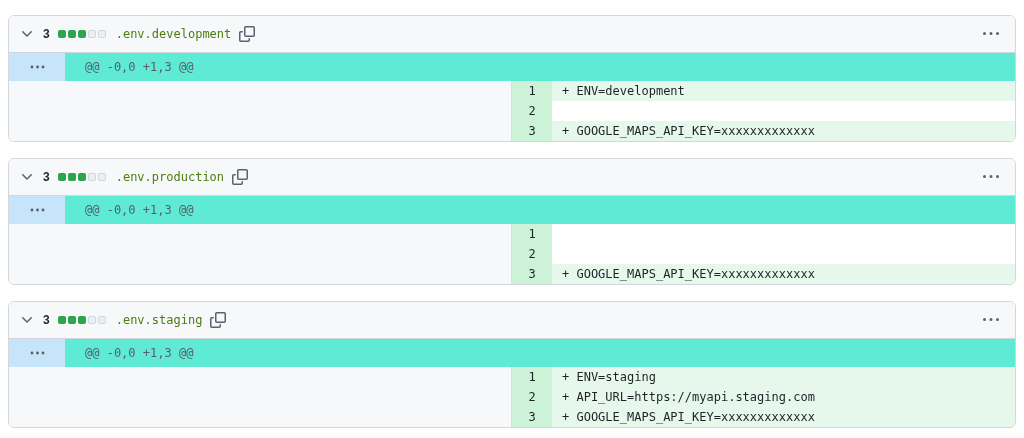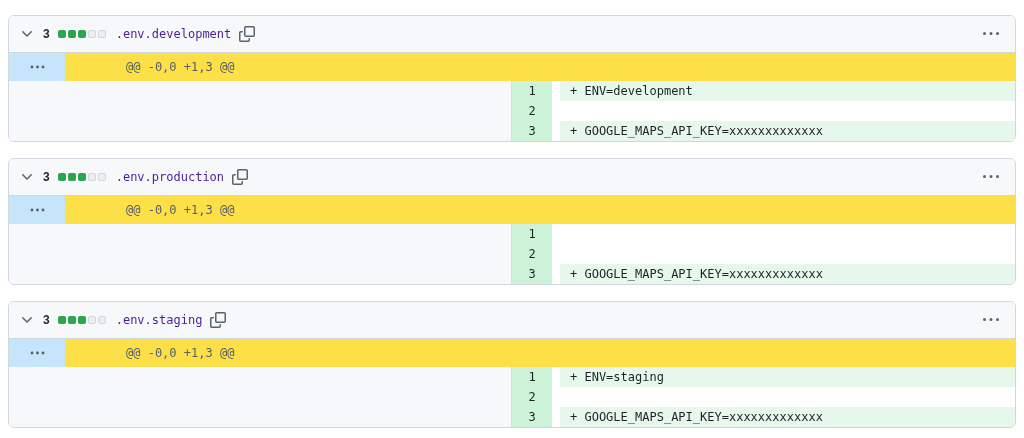--- a/index.html
+++ b/index.html
@@ -47,32 +47,31 @@
     font-weight: 600;
     color: #1f2328;
   }
   .diffstat { display: inline-flex; gap: 2px; margin-right: 2px; }
   .diffstat .blk { width: 8px; height: 8px; border-radius: 2px; }
   .diffstat .blk.add { background: #2da44e; }
   .diffstat .blk.neutral { background: #eceff2; border: 1px solid #d0d7de; }
   .filename {
     font-family: "DejaVu Sans Mono", "Liberation Mono", monospace;
     font-size: 12px;
-    color: #4c1d95;
+    color: #4d7c0f;
     text-decoration: none;
   }
   .spacer { flex: 1; }
 
   
   .hunk-row {
     display: flex;
     align-items: stretch;
     height: 28px;
-    background: #fde047;
-    gap: 41px;
+    background: #5eead4;
   }
   .expander {
     width: 56px;
     flex: none;
     border: none;
     padding: 0;
     background: #c6e4fa;
     color: #57606a;
     display: flex;
     align-items: center;
@@ -110,21 +109,20 @@
     color: #1f2328;
     text-align: center;
     cursor: pointer;
   }
   .cell-code {
     flex: 1;
     background: #e6f8ec;
     color: #1f2328;
     padding-left: 10px;
     white-space: pre;
-    margin-left: 8px;
   }
   svg { display: block; }
 </style>
 </head>
 <body>
 
 <div class="page">
 
   <section class="file">
     <header class="file-header">
@@ -299,20 +297,21 @@
       <span class="hunk-text">@@ -0,0 +1,3 @@</span>
     </div>
     <div class="diff-row">
       <div class="cell-empty"></div>
       <div class="cell-num">1</div>
       <div class="cell-code">+ ENV=staging</div>
     </div>
     <div class="diff-row">
       <div class="cell-empty"></div>
       <div class="cell-num">2</div>
+      <div class="cell-code">+ API_URL=https://myapi.staging.com</div>
     </div>
     <div class="diff-row">
       <div class="cell-empty"></div>
       <div class="cell-num">3</div>
       <div class="cell-code">+ GOOGLE_MAPS_API_KEY=xxxxxxxxxxxxx</div>
     </div>
   </section>
 
 </div>
 

